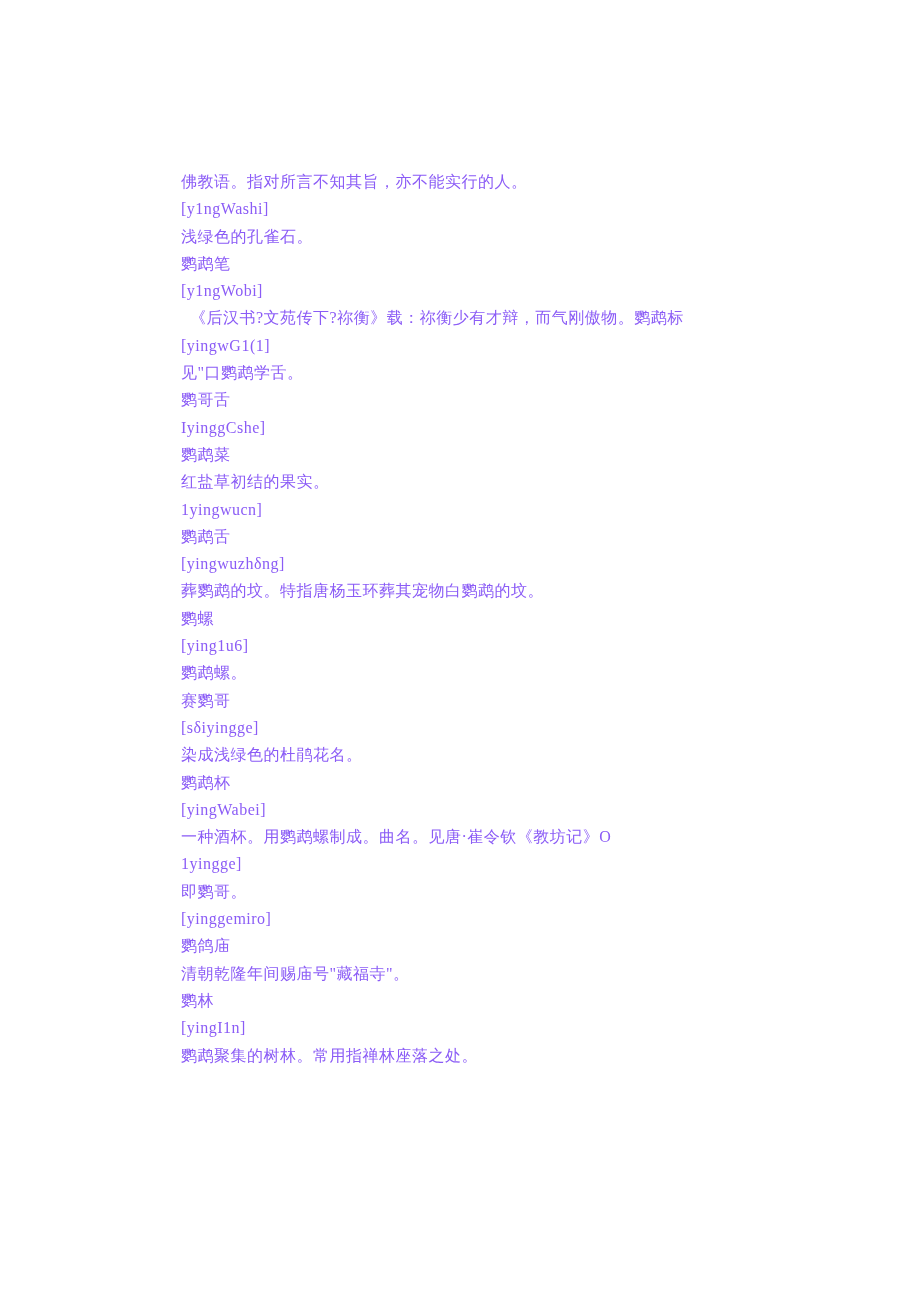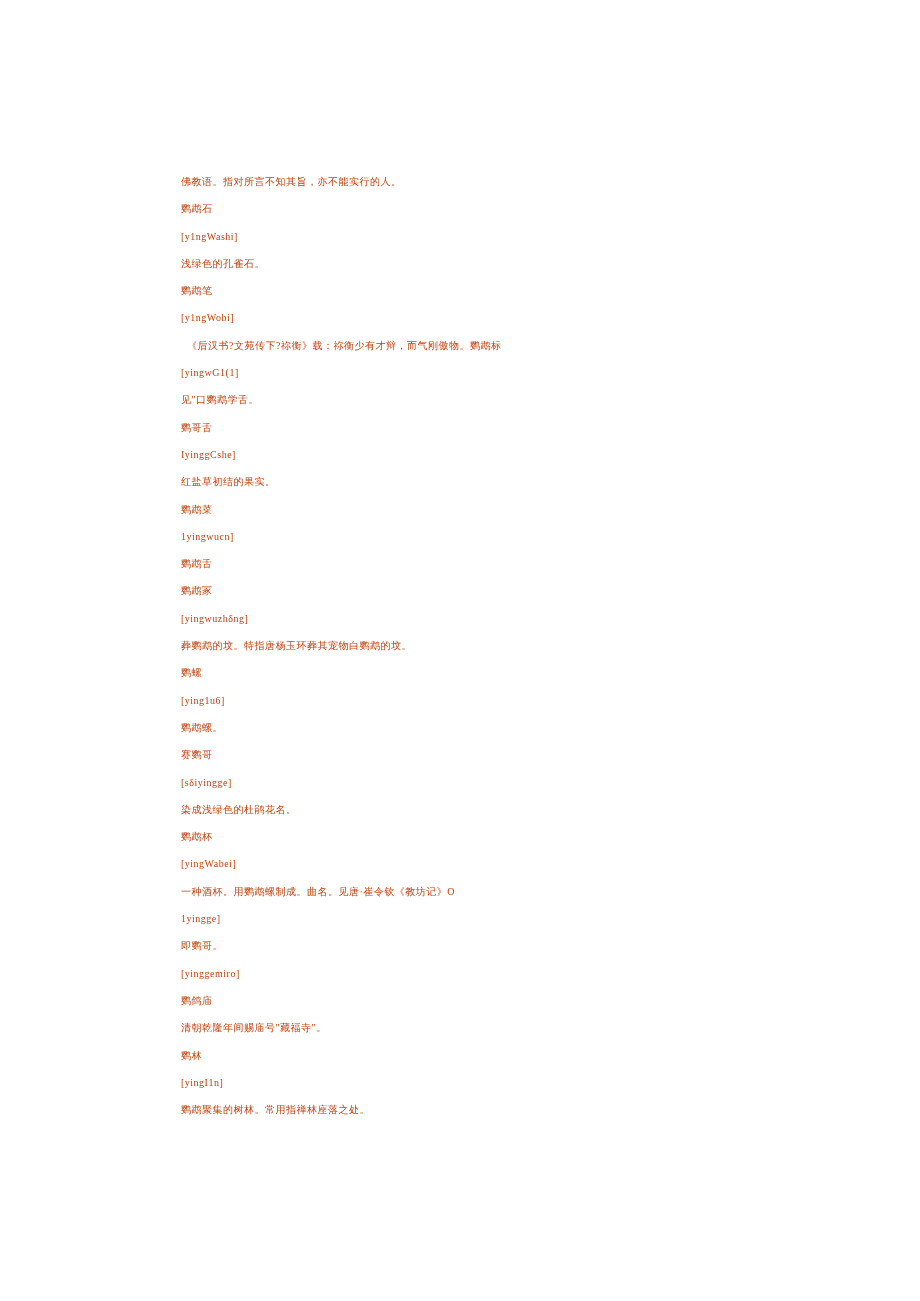--- a/index.html
+++ b/index.html
@@ -9,47 +9,45 @@
     font-family: "SimSun", "宋体", serif;
     width: 920px;
     height: 1301px;
     overflow: hidden;
   }
   .page {
     padding: 168px 0 0 181px;
     box-sizing: border-box;
   }
   .line {
-    font-size: 10px;
+    font-size: 16px;
     line-height: 27.3px;
-    color: #c2410c;
+    color: #8b5cf6;
     white-space: pre;
     letter-spacing: 0.5px;
   }
 </style>
 </head>
 <body>
 
 <div class="page">
   <div class="line">佛教语。指对所言不知其旨，亦不能实行的人。</div>
-  <div class="line">鹦鹉石</div>
   <div class="line">[y1ngWashi]</div>
   <div class="line">浅绿色的孔雀石。</div>
   <div class="line">鹦鹉笔</div>
   <div class="line">[y1ngWobi]</div>
   <div class="line">  《后汉书?文苑传下?祢衡》载：祢衡少有才辩，而气刚傲物。鹦鹉标</div>
   <div class="line">[yingwG1(1]</div>
   <div class="line">见"口鹦鹉学舌。</div>
   <div class="line">鹦哥舌</div>
   <div class="line">IyinggCshe]</div>
+  <div class="line">鹦鹉菜</div>
   <div class="line">红盐草初结的果实。</div>
-  <div class="line">鹦鹉菜</div>
   <div class="line">1yingwucn]</div>
   <div class="line">鹦鹉舌</div>
-  <div class="line">鹦鹉冢</div>
   <div class="line">[yingwuzhδng]</div>
   <div class="line">葬鹦鹉的坟。特指唐杨玉环葬其宠物白鹦鹉的坟。</div>
   <div class="line">鹦螺</div>
   <div class="line">[ying1u6]</div>
   <div class="line">鹦鹉螺。</div>
   <div class="line">赛鹦哥</div>
   <div class="line">[sδiyingge]</div>
   <div class="line">染成浅绿色的杜鹃花名。</div>
   <div class="line">鹦鹉杯</div>
   <div class="line">[yingWabei]</div>

